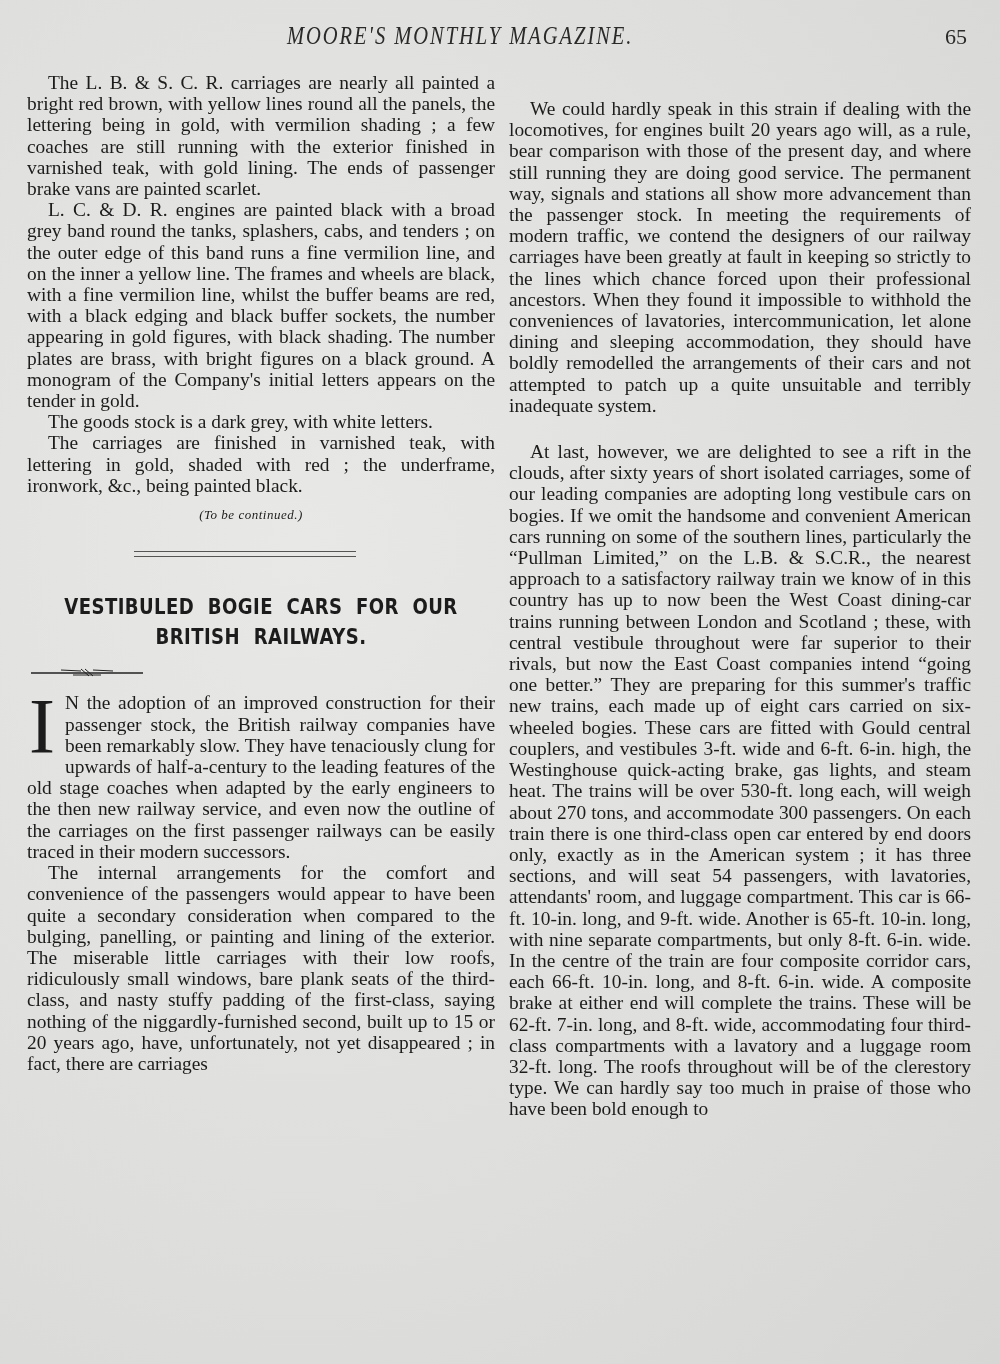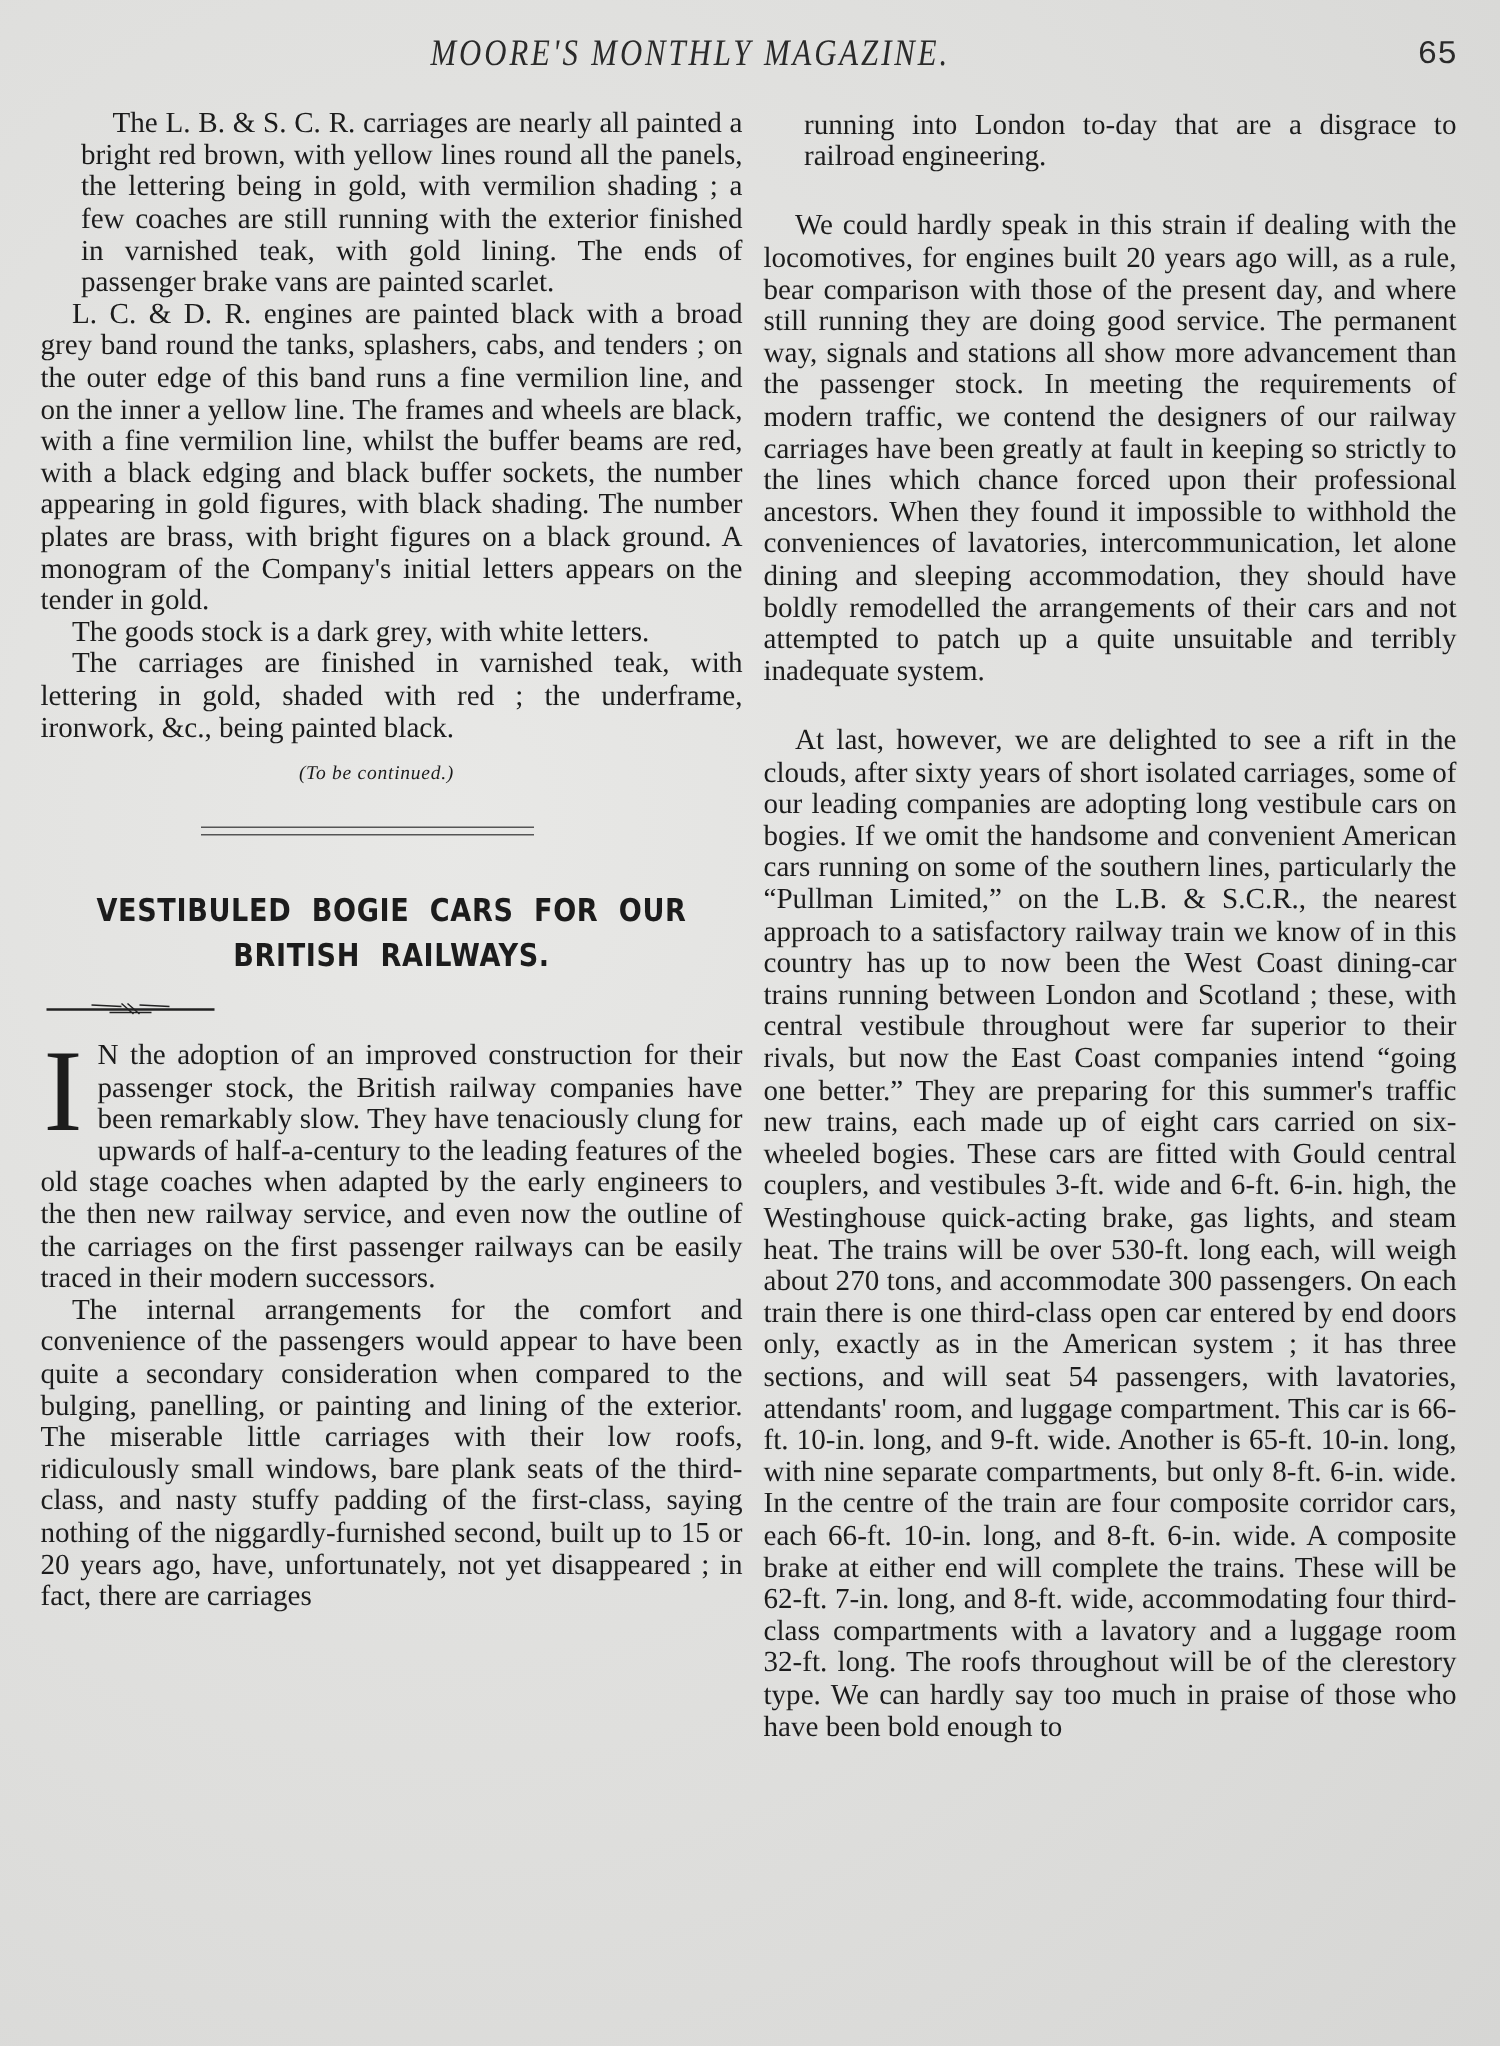--- a/index.html
+++ b/index.html
@@ -15,32 +15,32 @@
     position: absolute; top: 22px; left: 0; width: 860px; height: 30px;
   }
   .running-title {
     position: absolute; left: 287px; top: 0;
     font-family: "Liberation Serif", serif; font-style: italic;
     font-size: 25px; letter-spacing: 2.4px; color: #2a2a2a;
     transform: scaleX(0.82); transform-origin: left top;
   }
   .folio {
     position: absolute; left: 945px; top: 2px;
-    font-family: Liberation Mono, monospace; font-size: 22px; color: #2a2a2a;
+    font-family: Liberation Serif, serif; font-size: 22px; color: #2a2a2a;
   }
   .col {
     position: absolute; top: 72px; width: 468px;
     font-family: "Liberation Serif", serif;
     font-size: 19.4px; line-height: 21.2px;
     text-align: justify; hyphens: none;
   }
   .col.left { left: 27px; }
   .col.right { left: 509px; width: 462px; top: 73px; }
   .col p { margin: 0; text-indent: 21px; }
-  .col p.noindent { text-indent: 0; margin-left: 27px; }
+  .col p.noindent { text-indent: 0; }
   .col p.gap { margin-top: 25px; }
   .continued {
     text-align: center; font-style: italic; font-size: 13px;
     margin-top: 8px; letter-spacing: 0.5px; padding-right: 20px;
   }
   .double-rule {
     width: 222px; margin: 26px auto 0; height: 4px;
     border-top: 1.5px solid #555; border-bottom: 1.5px solid #555;
     position: relative; left: -16px;
   }
@@ -90,16 +90,15 @@
   </svg>
 
   <div class="lead">
     <span class="dropcap">I</span>
     <p class="first">N the adoption of an improved construction for their passenger stock, the British railway companies have been remarkably slow. They have tenaciously clung for upwards of half-a-century to the leading features of the old stage coaches when adapted by the early engineers to the then new railway service, and even now the outline of the carriages on the first passenger railways can be easily traced in their modern successors.</p>
   </div>
   <p>The internal arrangements for the comfort and convenience of the passengers would appear to have been quite a secondary consideration when compared to the bulging, panelling, or painting and lining of the exterior.  The miserable little carriages with their low roofs, ridiculously small windows, bare plank seats of the third-class, and nasty stuffy padding of the first-class, saying nothing of the niggardly-furnished second, built up to 15 or 20 years ago, have, unfortunately, not yet disappeared ; in fact, there are carriages</p>
 </div>
 
 <div class="col right">
-  <p class="noindent">running into London to-day that are a disgrace to railroad engineering.</p>
   <p class="gap">We could hardly speak in this strain if dealing with the locomotives, for engines built 20 years ago will, as a rule, bear comparison with those of the present day, and where still running they are doing good service.  The permanent way, signals and stations all show more advancement than the passenger stock.  In meeting the requirements of modern traffic, we contend the designers of our railway carriages have been greatly at fault in keeping so strictly to the lines which chance forced upon their professional ancestors.  When they found it impossible to withhold the conveniences of lavatories, intercommunication, let alone dining and sleeping accommodation, they should have boldly remodelled the arrangements of their cars and not attempted to patch up a quite unsuitable and terribly inadequate system.</p>
   <p class="gap">At last, however, we are delighted to see a rift in the clouds, after sixty years of short isolated carriages, some of our leading companies are adopting long vestibule cars on bogies.  If we omit the handsome and convenient American cars running on some of the southern lines, particularly the “Pullman Limited,” on the L.B. &amp; S.C.R., the nearest approach to a satisfactory railway train we know of in this country has up to now been the West Coast dining-car trains running between London and Scotland ; these, with central vestibule throughout were far superior to their rivals, but now the East Coast companies intend “going one better.”  They are preparing for this summer's traffic new trains, each made up of eight cars carried on six-wheeled bogies.  These cars are fitted with Gould central couplers, and vestibules 3-ft. wide and 6-ft. 6-in. high, the Westinghouse quick-acting brake, gas lights, and steam heat.  The trains will be over 530-ft. long each, will weigh about 270 tons, and accommodate 300 passengers.  On each train there is one third-class open car entered by end doors only, exactly as in the American system ; it has three sections, and will seat 54 passengers, with lavatories, attendants' room, and luggage compartment. This car is 66-ft. 10-in. long, and 9-ft. wide. Another is 65-ft. 10-in. long, with nine separate compartments, but only 8-ft. 6-in. wide.  In the centre of the train are four composite corridor cars, each 66-ft. 10-in. long, and 8-ft. 6-in. wide. A composite brake at either end will complete the trains.  These will be 62-ft. 7-in. long, and 8-ft. wide, accommodating four third-class compartments with a lavatory and a luggage room 32-ft. long.  The roofs throughout will be of the clerestory type.  We can hardly say too much in praise of those who have been bold enough to</p>
 </div>
 
 </body></html>

